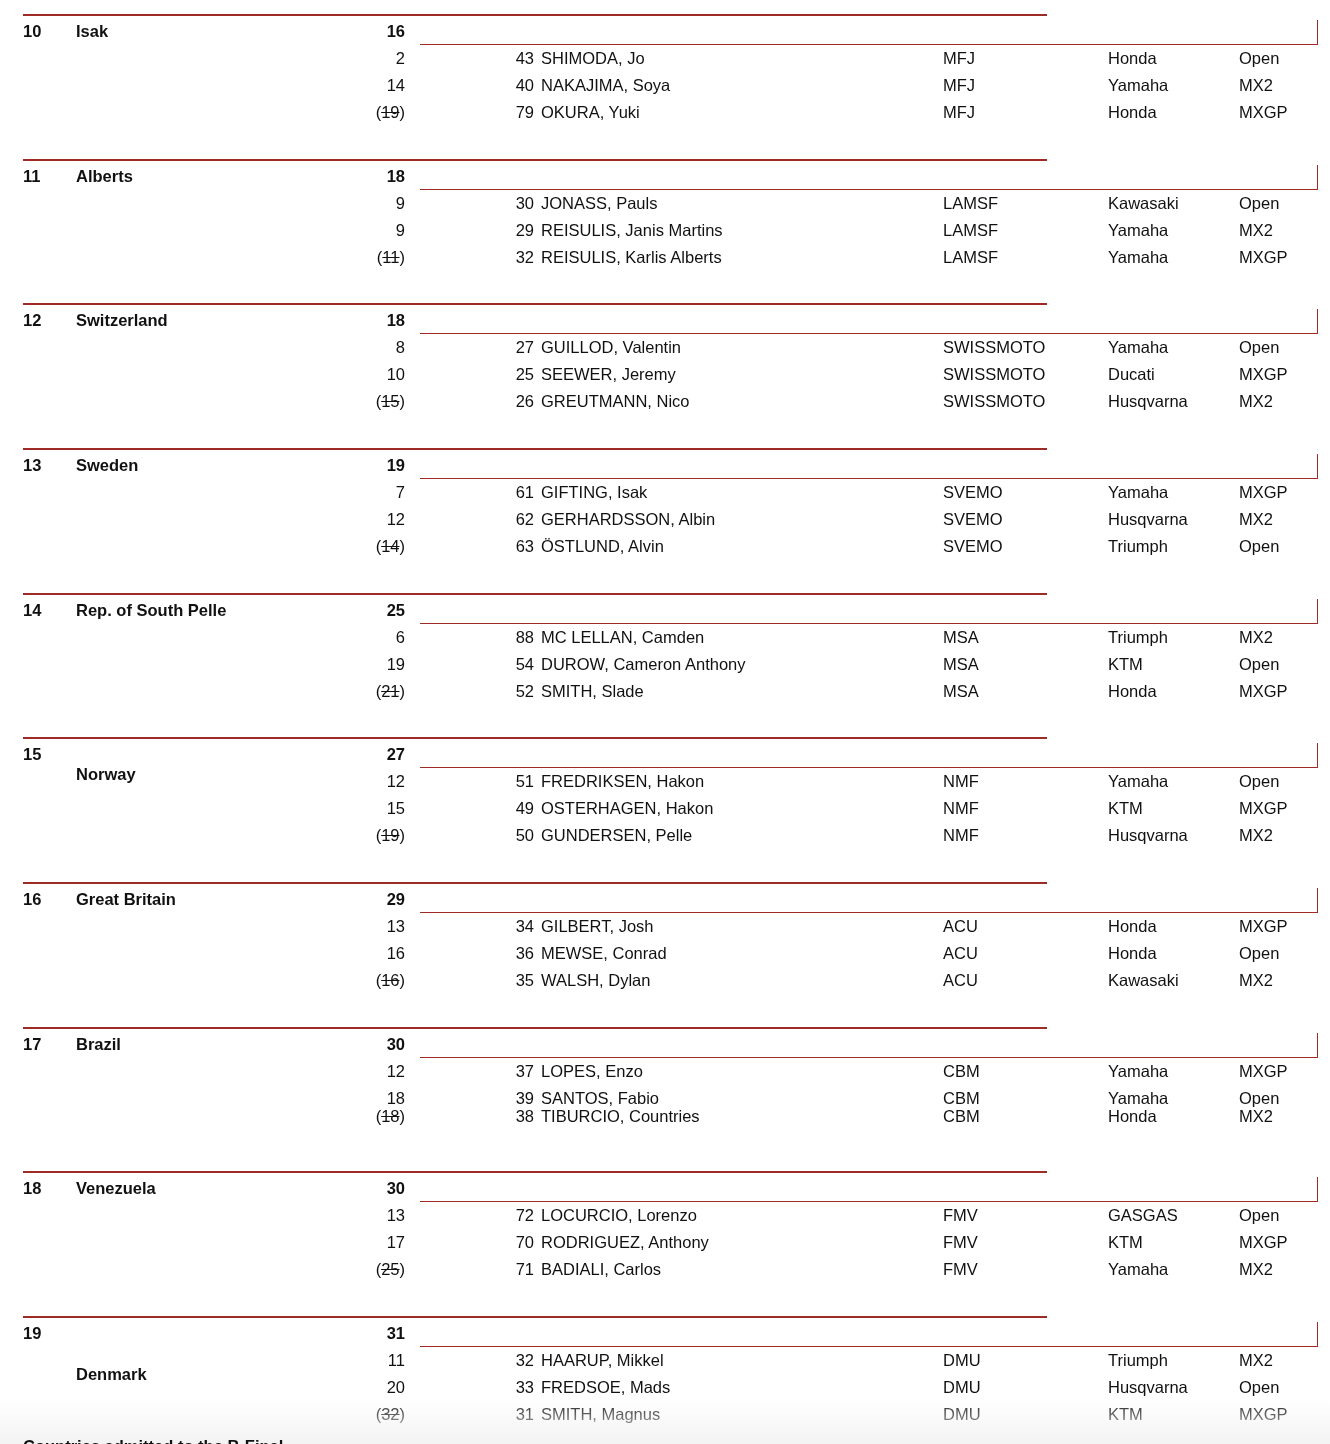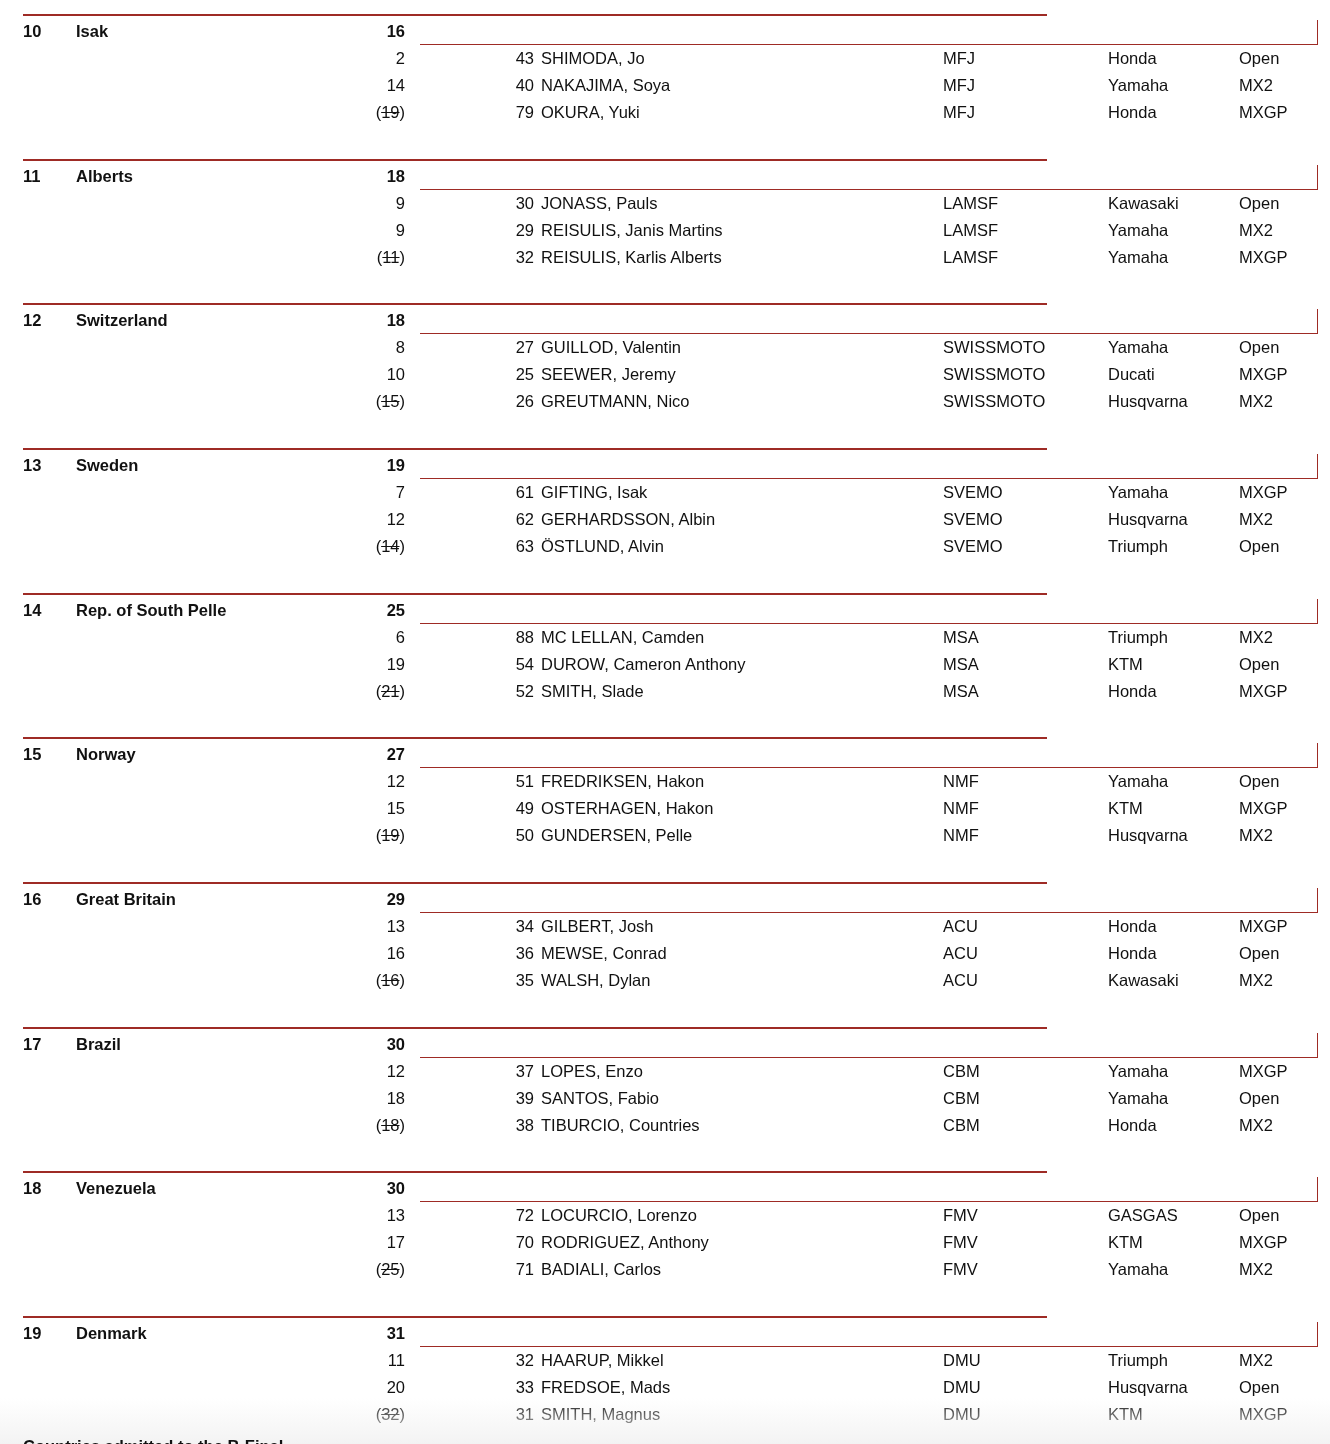--- a/index.html
+++ b/index.html
@@ -208,21 +208,21 @@
         <span class="fed">MSA</span>
         <span class="brand">Honda</span>
         <span class="cls">MXGP</span>
       </div>
     </div>
     <div class="block" style="top: 737.35px;">
       <div class="topline" style="background: rgb(158, 43, 37);"></div>
       <div class="bracket-h" style="background: rgb(158, 43, 37);"></div>
       <div class="bracket-v" style="background: rgb(158, 43, 37);"></div>
       <span class="hdr rank" style="position: absolute;">15</span>
-      <span class="hdr country" style="position: absolute;">Norway</span>
+      <span class="hdr country" style="position: absolute; margin-top: 20px;">Norway</span>
       <span class="hdr total" style="position: absolute;">27</span>
       <div class="row" style="top: 34px;">
         <span class="pts">12</span>
         <span class="num">51</span>
         <span class="name">FREDRIKSEN, Hakon</span>
         <span class="fed">NMF</span>
         <span class="brand">Yamaha</span>
         <span class="cls">Open</span>
       </div>
       <div class="row" style="top: 61px;">
@@ -290,21 +290,21 @@
         <span class="cls">MXGP</span>
       </div>
       <div class="row" style="top: 61px;">
         <span class="pts">18</span>
         <span class="num">39</span>
         <span class="name">SANTOS, Fabio</span>
         <span class="fed">CBM</span>
         <span class="brand">Yamaha</span>
         <span class="cls">Open</span>
       </div>
-      <div class="row" style="top: 88px;">
+      <div class="row" style="top: 79px;">
         <span class="pts"><span style="position: static;">(</span><s>18</s><span style="position: static;">)</span></span>
         <span class="num">38</span>
         <span class="name">TIBURCIO, Countries</span>
         <span class="fed">CBM</span>
         <span class="brand">Honda</span>
         <span class="cls">MX2</span>
       </div>
     </div>
     <div class="block" style="top: 1171.36px;">
       <div class="topline" style="background: rgb(158, 43, 37);"></div>
@@ -336,21 +336,21 @@
         <span class="fed">FMV</span>
         <span class="brand">Yamaha</span>
         <span class="cls">MX2</span>
       </div>
     </div>
     <div class="block" style="top: 1316.03px;">
       <div class="topline" style="background: rgb(158, 43, 37);"></div>
       <div class="bracket-h" style="background: rgb(158, 43, 37);"></div>
       <div class="bracket-v" style="background: rgb(158, 43, 37);"></div>
       <span class="hdr rank" style="position: absolute;">19</span>
-      <span class="hdr country" style="position: absolute;">Denmark</span>
+      <span class="hdr country" style="position: absolute; margin-top: 41px;">Denmark</span>
       <span class="hdr total" style="position: absolute;">31</span>
       <div class="row" style="top: 34px;">
         <span class="pts">11</span>
         <span class="num">32</span>
         <span class="name">HAARUP, Mikkel</span>
         <span class="fed">DMU</span>
         <span class="brand">Triumph</span>
         <span class="cls">MX2</span>
       </div>
       <div class="row" style="top: 61px;">

